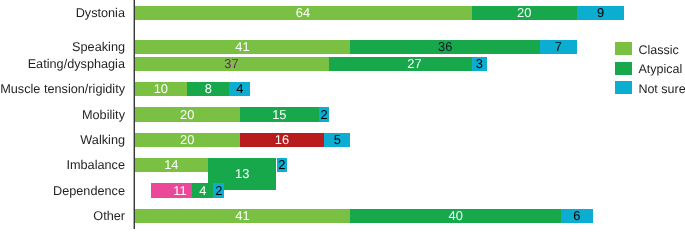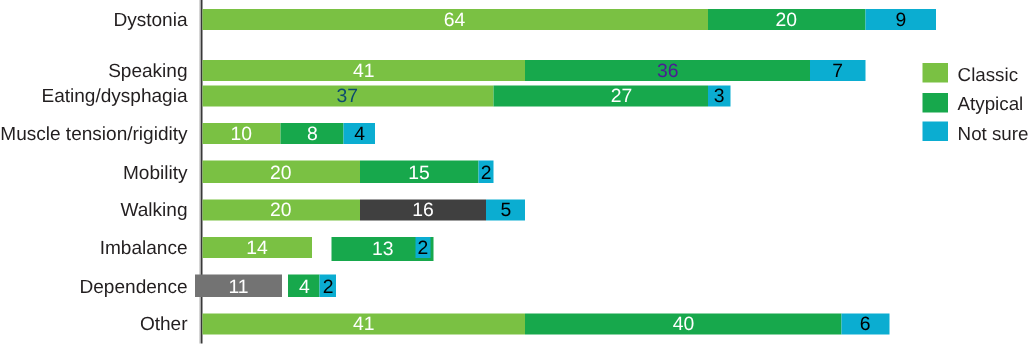--- a/index.html
+++ b/index.html
@@ -38,56 +38,56 @@
   <div class="plot" id="rows">
   <div class="row" style="top: 5.95px; height: 14.45px;">
     <div class="cat-label">Dystonia</div>
     <div class="seg classic" style="left: 134.5px; width: 337.024px; height: 14.45px; background: rgb(122, 193, 67); color: rgb(255, 255, 255); text-align: center;">64</div>
     <div class="seg atypical" style="left: 471.524px; width: 105.32px; height: 14.45px; background: rgb(23, 168, 76); color: rgb(255, 255, 255);">20</div>
     <div class="seg notsure" style="left: 576.844px; width: 47.394px; height: 14.45px; background: rgb(11, 173, 209); color: rgb(0, 0, 0);">9</div>
   </div>
   <div class="row" style="top: 40px; height: 14.45px;">
     <div class="cat-label">Speaking</div>
     <div class="seg classic" style="left: 134.5px; width: 215.906px; height: 14.45px; background: rgb(122, 193, 67); color: rgb(255, 255, 255);">41</div>
-    <div class="seg atypical" style="left: 350.406px; width: 189.576px; height: 14.45px; background: rgb(23, 168, 76); color: #4c1d95; text-align: right;">36</div>
+    <div class="seg atypical" style="left: 350.406px; width: 189.576px; height: 14.45px; background: rgb(23, 168, 76); color: #0f172a; text-align: right;">36</div>
     <div class="seg notsure" style="left: 539.982px; width: 36.862px; height: 14.45px; background: rgb(11, 173, 209); color: rgb(0, 0, 0);">7</div>
   </div>
   <div class="row" style="top: 56.61px; height: 14.45px;">
     <div class="cat-label">Eating/dysphagia</div>
-    <div class="seg classic" style="left: 134.5px; width: 194px; height: 14.45px; background: rgb(122, 193, 67); color: #0c4a6e;">37</div>
+    <div class="seg classic" style="left: 134.5px; width: 194px; height: 14.45px; background: rgb(122, 193, 67); color: #701a75;">37</div>
     <div class="seg atypical" style="left: 329.342px; width: 142.182px; height: 14.45px; background: rgb(23, 168, 76); color: rgb(255, 255, 255); padding-left: 28px;">27</div>
     <div class="seg notsure" style="left: 471.524px; width: 15.798px; height: 14.45px; background: rgb(11, 173, 209); color: rgb(0, 0, 0);">3</div>
   </div>
   <div class="row" style="top: 81.94px; height: 14.45px;">
     <div class="cat-label">Muscle tension/rigidity</div>
     <div class="seg classic" style="left: 134.5px; width: 52.66px; height: 14.45px; background: rgb(122, 193, 67); color: rgb(255, 255, 255);">10</div>
     <div class="seg atypical" style="left: 187.16px; width: 42.128px; height: 14.45px; background: rgb(23, 168, 76); color: rgb(255, 255, 255);">8</div>
     <div class="seg notsure" style="left: 229.288px; width: 21.064px; height: 14.45px; background: rgb(11, 173, 209); color: rgb(0, 0, 0);">4</div>
   </div>
   <div class="row" style="top: 107.27px; height: 14.45px;">
     <div class="cat-label">Mobility</div>
     <div class="seg classic" style="left: 134.5px; width: 105.32px; height: 14.45px; background: rgb(122, 193, 67); color: rgb(255, 255, 255);">20</div>
     <div class="seg atypical" style="left: 239.82px; width: 78.99px; height: 14.45px; background: rgb(23, 168, 76); color: rgb(255, 255, 255);">15</div>
     <div class="seg notsure" style="left: 318.81px; width: 10.532px; height: 14.45px; background: rgb(11, 173, 209); color: rgb(0, 0, 0);">2</div>
   </div>
   <div class="row" style="top: 132.6px; height: 14.45px; padding-left: 36px;">
     <div class="cat-label">Walking</div>
     <div class="seg classic" style="left: 134.5px; width: 105.32px; height: 14.45px; background: rgb(122, 193, 67); color: rgb(255, 255, 255);">20</div>
-    <div class="seg atypical" style="left: 239.82px; width: 84.256px; height: 14.45px; background: #404040; color: rgb(255, 255, 255);">16</div>
+    <div class="seg atypical" style="left: 239.82px; width: 84.256px; height: 14.45px; background: #b91c1c; color: rgb(255, 255, 255);">16</div>
     <div class="seg notsure" style="left: 324.076px; width: 26.33px; height: 14.45px; background: rgb(11, 173, 209); color: rgb(0, 0, 0);">5</div>
   </div>
   <div class="row" style="top: 157.93px; height: 14.45px;">
     <div class="cat-label">Imbalance</div>
     <div class="seg classic" style="left: 134.5px; width: 73.724px; height: 14.45px; background: rgb(122, 193, 67); color: rgb(255, 255, 255);">14</div>
-    <div class="seg atypical" style="left: 221px; width: 68.458px; height: 16px; background: rgb(23, 168, 76); color: rgb(255, 255, 255);">13</div>
+    <div class="seg atypical" style="left: 208px; width: 68.458px; height: 32px; background: rgb(23, 168, 76); color: rgb(255, 255, 255);">13</div>
     <div class="seg notsure" style="left: 276.682px; width: 10.532px; height: 14.45px; background: rgb(11, 173, 209); color: rgb(0, 0, 0);">2</div>
   </div>
   <div class="row" style="top: 183.26px; height: 14.45px;">
     <div class="cat-label">Dependence</div>
-    <div class="seg classic" style="left: 130px; width: 57.926px; height: 14.45px; background: #737373; color: rgb(255, 255, 255);">11</div>
+    <div class="seg classic" style="left: 151px; width: 57.926px; height: 14.45px; background: #ec4899; color: rgb(255, 255, 255);">11</div>
     <div class="seg atypical" style="left: 192.426px; width: 21.064px; height: 14.45px; background: rgb(23, 168, 76); color: rgb(255, 255, 255);">4</div>
     <div class="seg notsure" style="left: 213.49px; width: 10.532px; height: 14.45px; background: rgb(11, 173, 209); color: rgb(0, 0, 0);">2</div>
   </div>
   <div class="row" style="top: 208.59px; height: 14.45px;">
     <div class="cat-label">Other</div>
     <div class="seg classic" style="left: 134.5px; width: 215.906px; height: 14.45px; background: rgb(122, 193, 67); color: rgb(255, 255, 255);">41</div>
     <div class="seg atypical" style="left: 350.406px; width: 210.64px; height: 14.45px; background: rgb(23, 168, 76); color: rgb(255, 255, 255);">40</div>
     <div class="seg notsure" style="left: 561.046px; width: 31.596px; height: 14.45px; background: rgb(11, 173, 209); color: rgb(0, 0, 0);">6</div>
   </div>
   </div>

